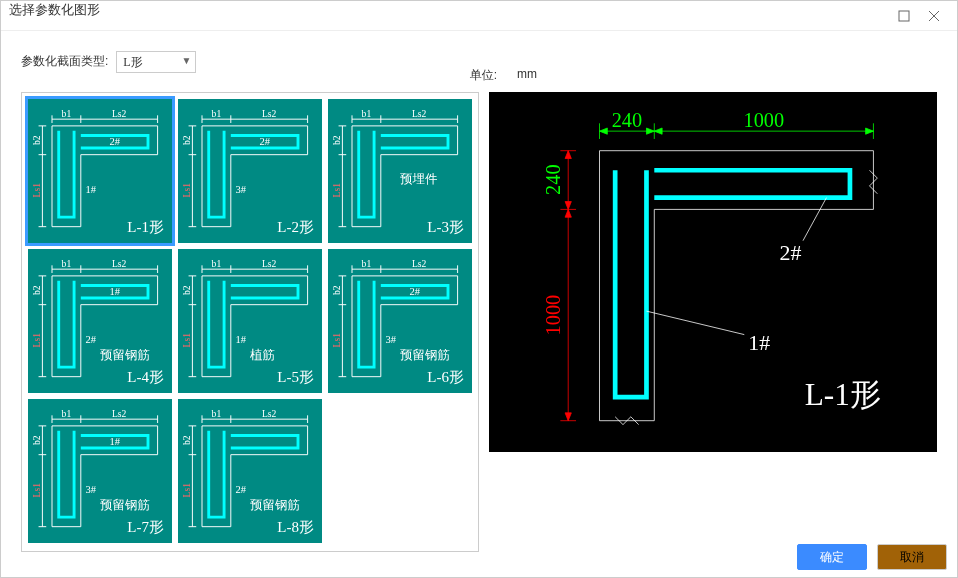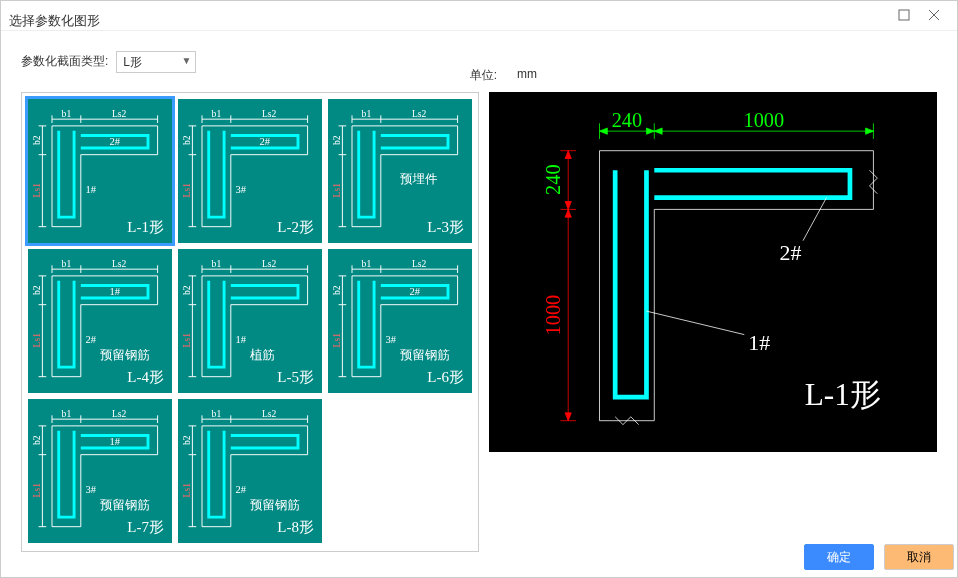--- a/index.html
+++ b/index.html
@@ -7,21 +7,21 @@
     font-family: "Microsoft YaHei", -apple-system, sans-serif;
     font-size: 12px;
     background: #fff;
     width: 958px;
     height: 578px;
     overflow: hidden;
     border: 1px solid #ccc;
   }
   .titlebar {
     display: flex;
-    align-items: flex-end;
+    align-items: flex-start;
     height: 30px;
     padding: 0 8px;
     border-bottom: 1px solid #eee;
   }
   .titlebar .title { flex: 1; font-size: 13px; color: #333; }
   .titlebar .win-btn {
     width: 30px; height: 30px;
     display: flex; align-items: center; justify-content: center;
     color: #666; cursor: pointer;
   }
@@ -33,20 +33,21 @@
     color: #333;
   }
   .select {
     position: relative;
     width: 80px; height: 22px;
     border: 1px solid #ccc;
     padding: 2px 18px 2px 6px;
     font-size: 12px;
     cursor: pointer;
     background: #fff;
+    font-family: Liberation Serif, serif;
   }
   .select .chev {
     position: absolute; right: 4px; top: 3px;
     font-size: 10px; color: #666;
   }
   .unit-label { margin-left: auto; margin-right: 400px; display:flex; gap:20px;margin-top:28px;}
   .main {
     display: flex;
     padding: 0 20px;
     gap: 10px;
@@ -80,27 +81,27 @@
     font-family: "SimSun", serif;
   }
   .preview {
     width: 450px; height: 360px;
     background: #000;
     position: relative;
   }
   .preview svg { width:100%; height:100%; }
   .footer {
     position: absolute;
-    bottom: 8px; right: 4px;
+    bottom: 8px; right: 11px;
     display: flex; gap: 10px;
   }
   .btn {
     min-width: 70px; height: 26px;
     border: 1px solid #ccc;
-    background: #fdba74;
+    background: #a16207;
     cursor: pointer;
     font-size: 12px;
     border-radius: 2px;
   }
   .btn.primary {
     background: #3b8bff;
     border-color: #3b8bff;
     color: #fff;
   }
 </style>

